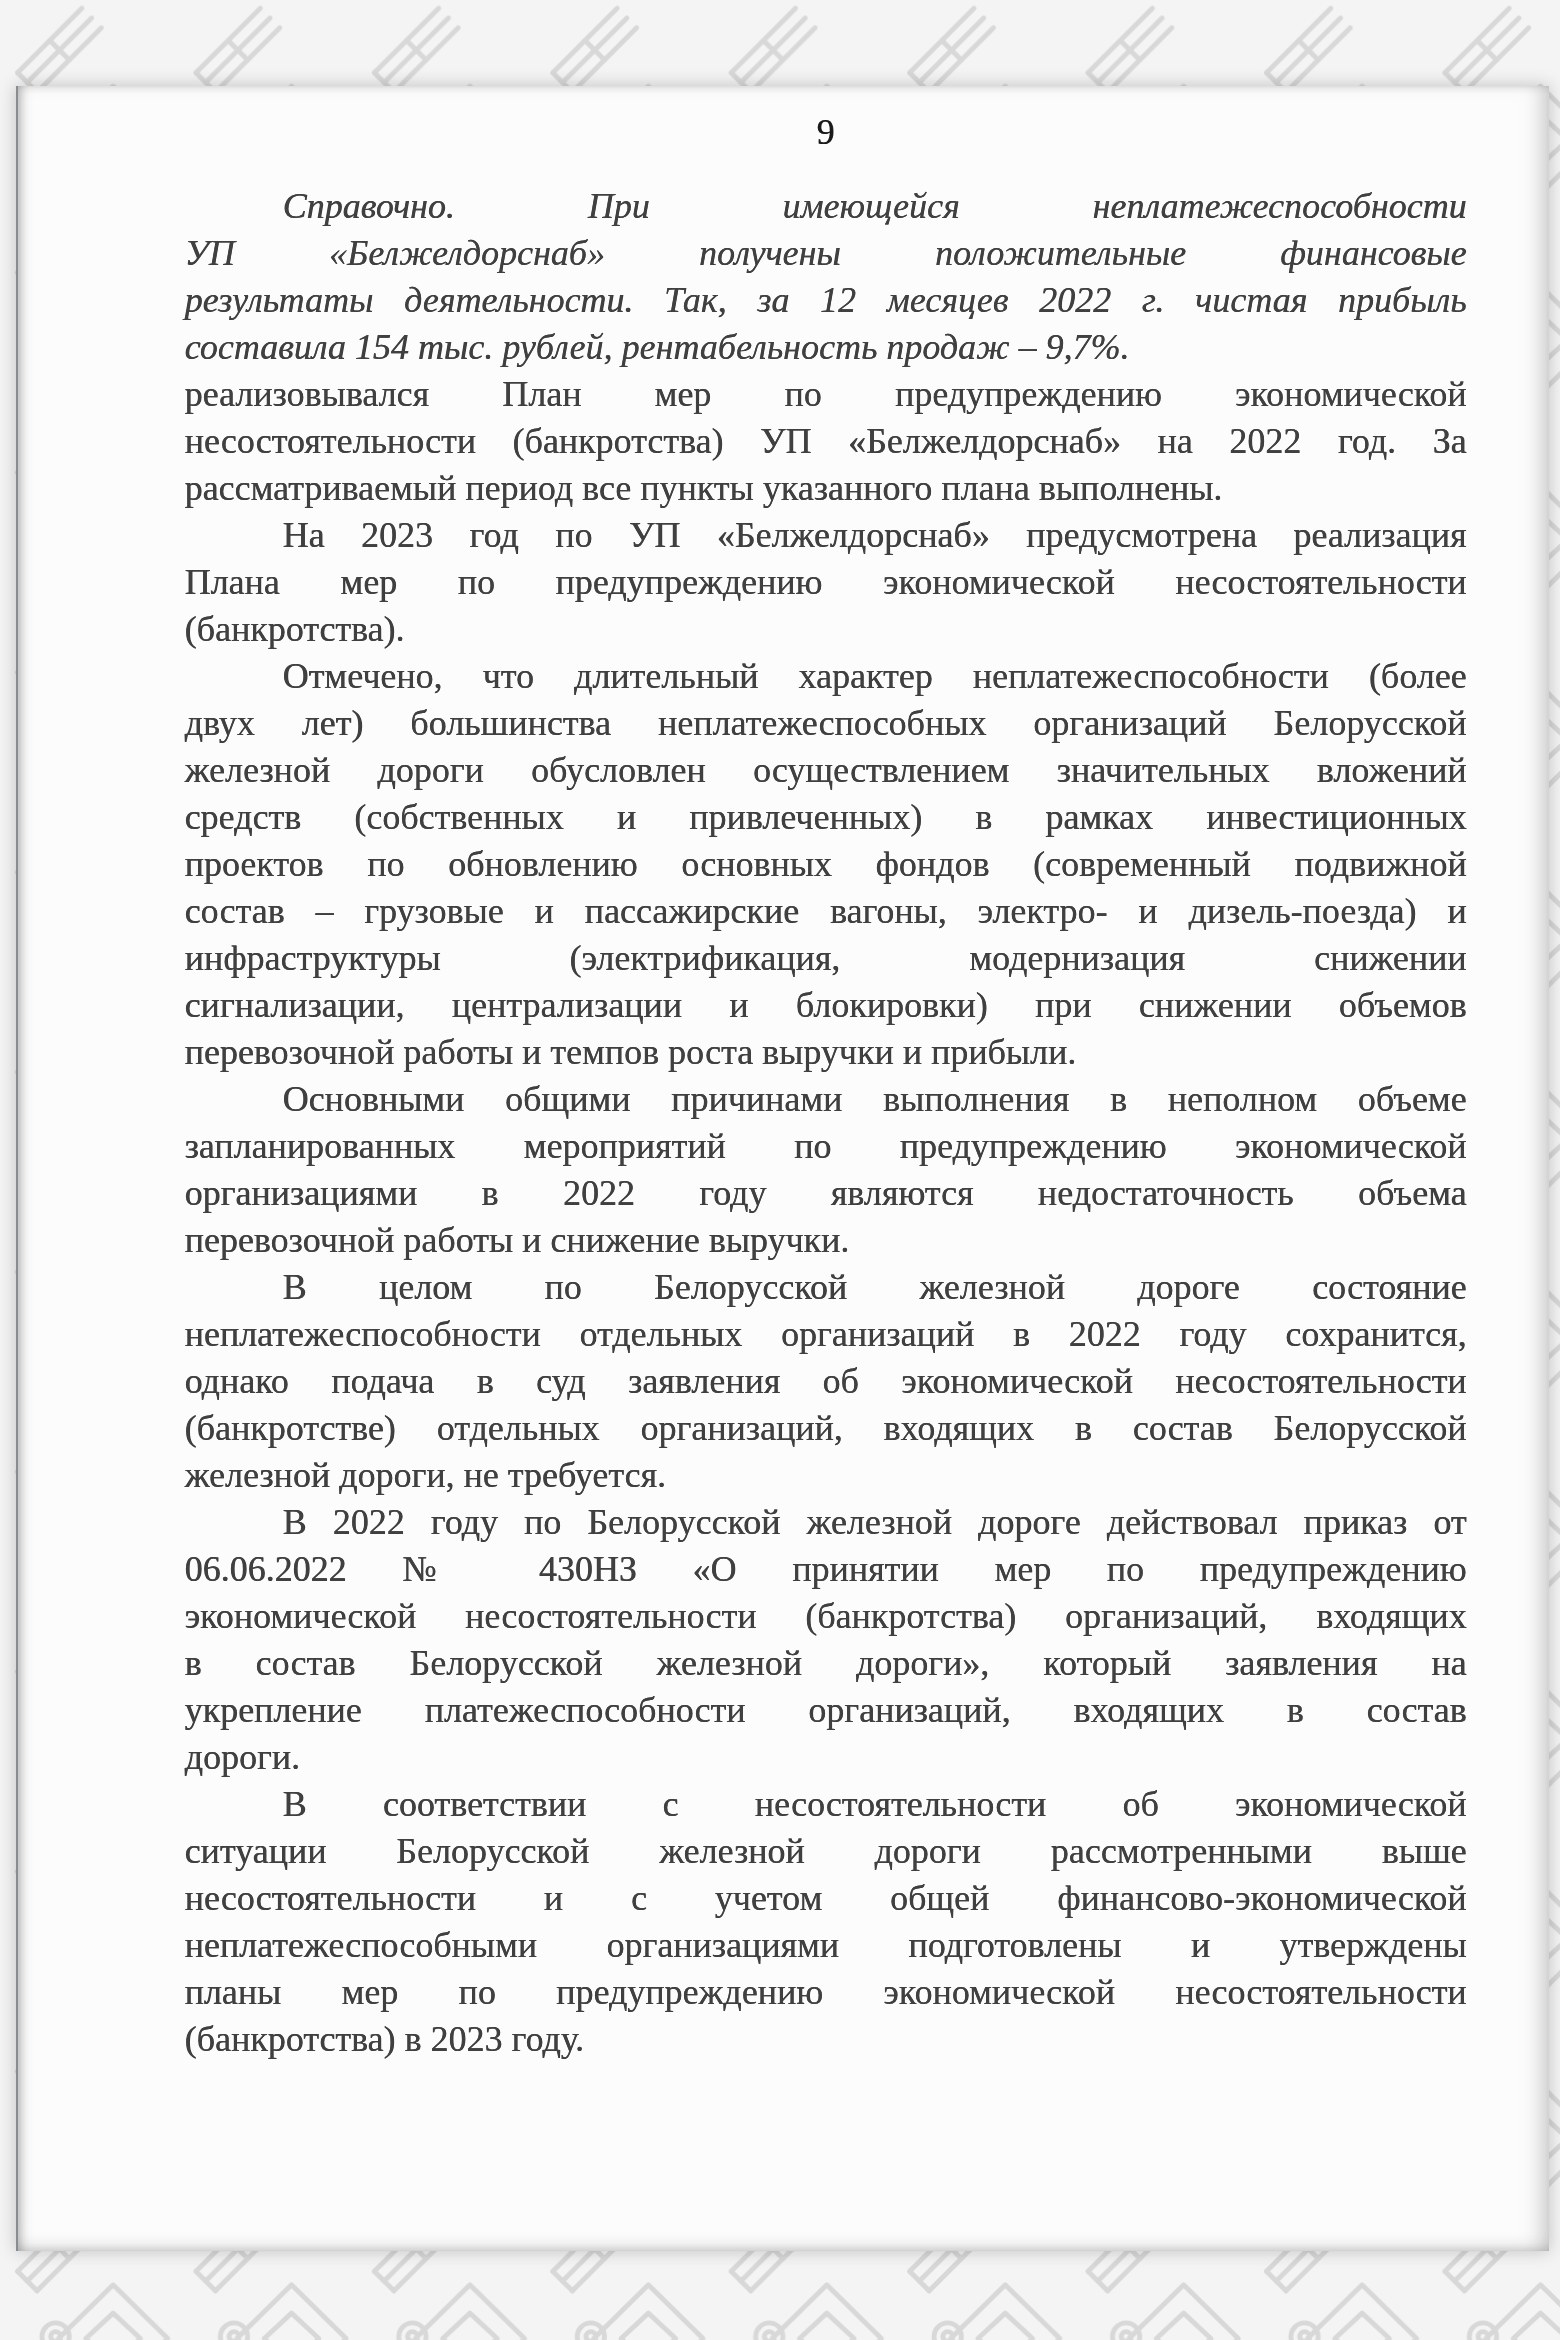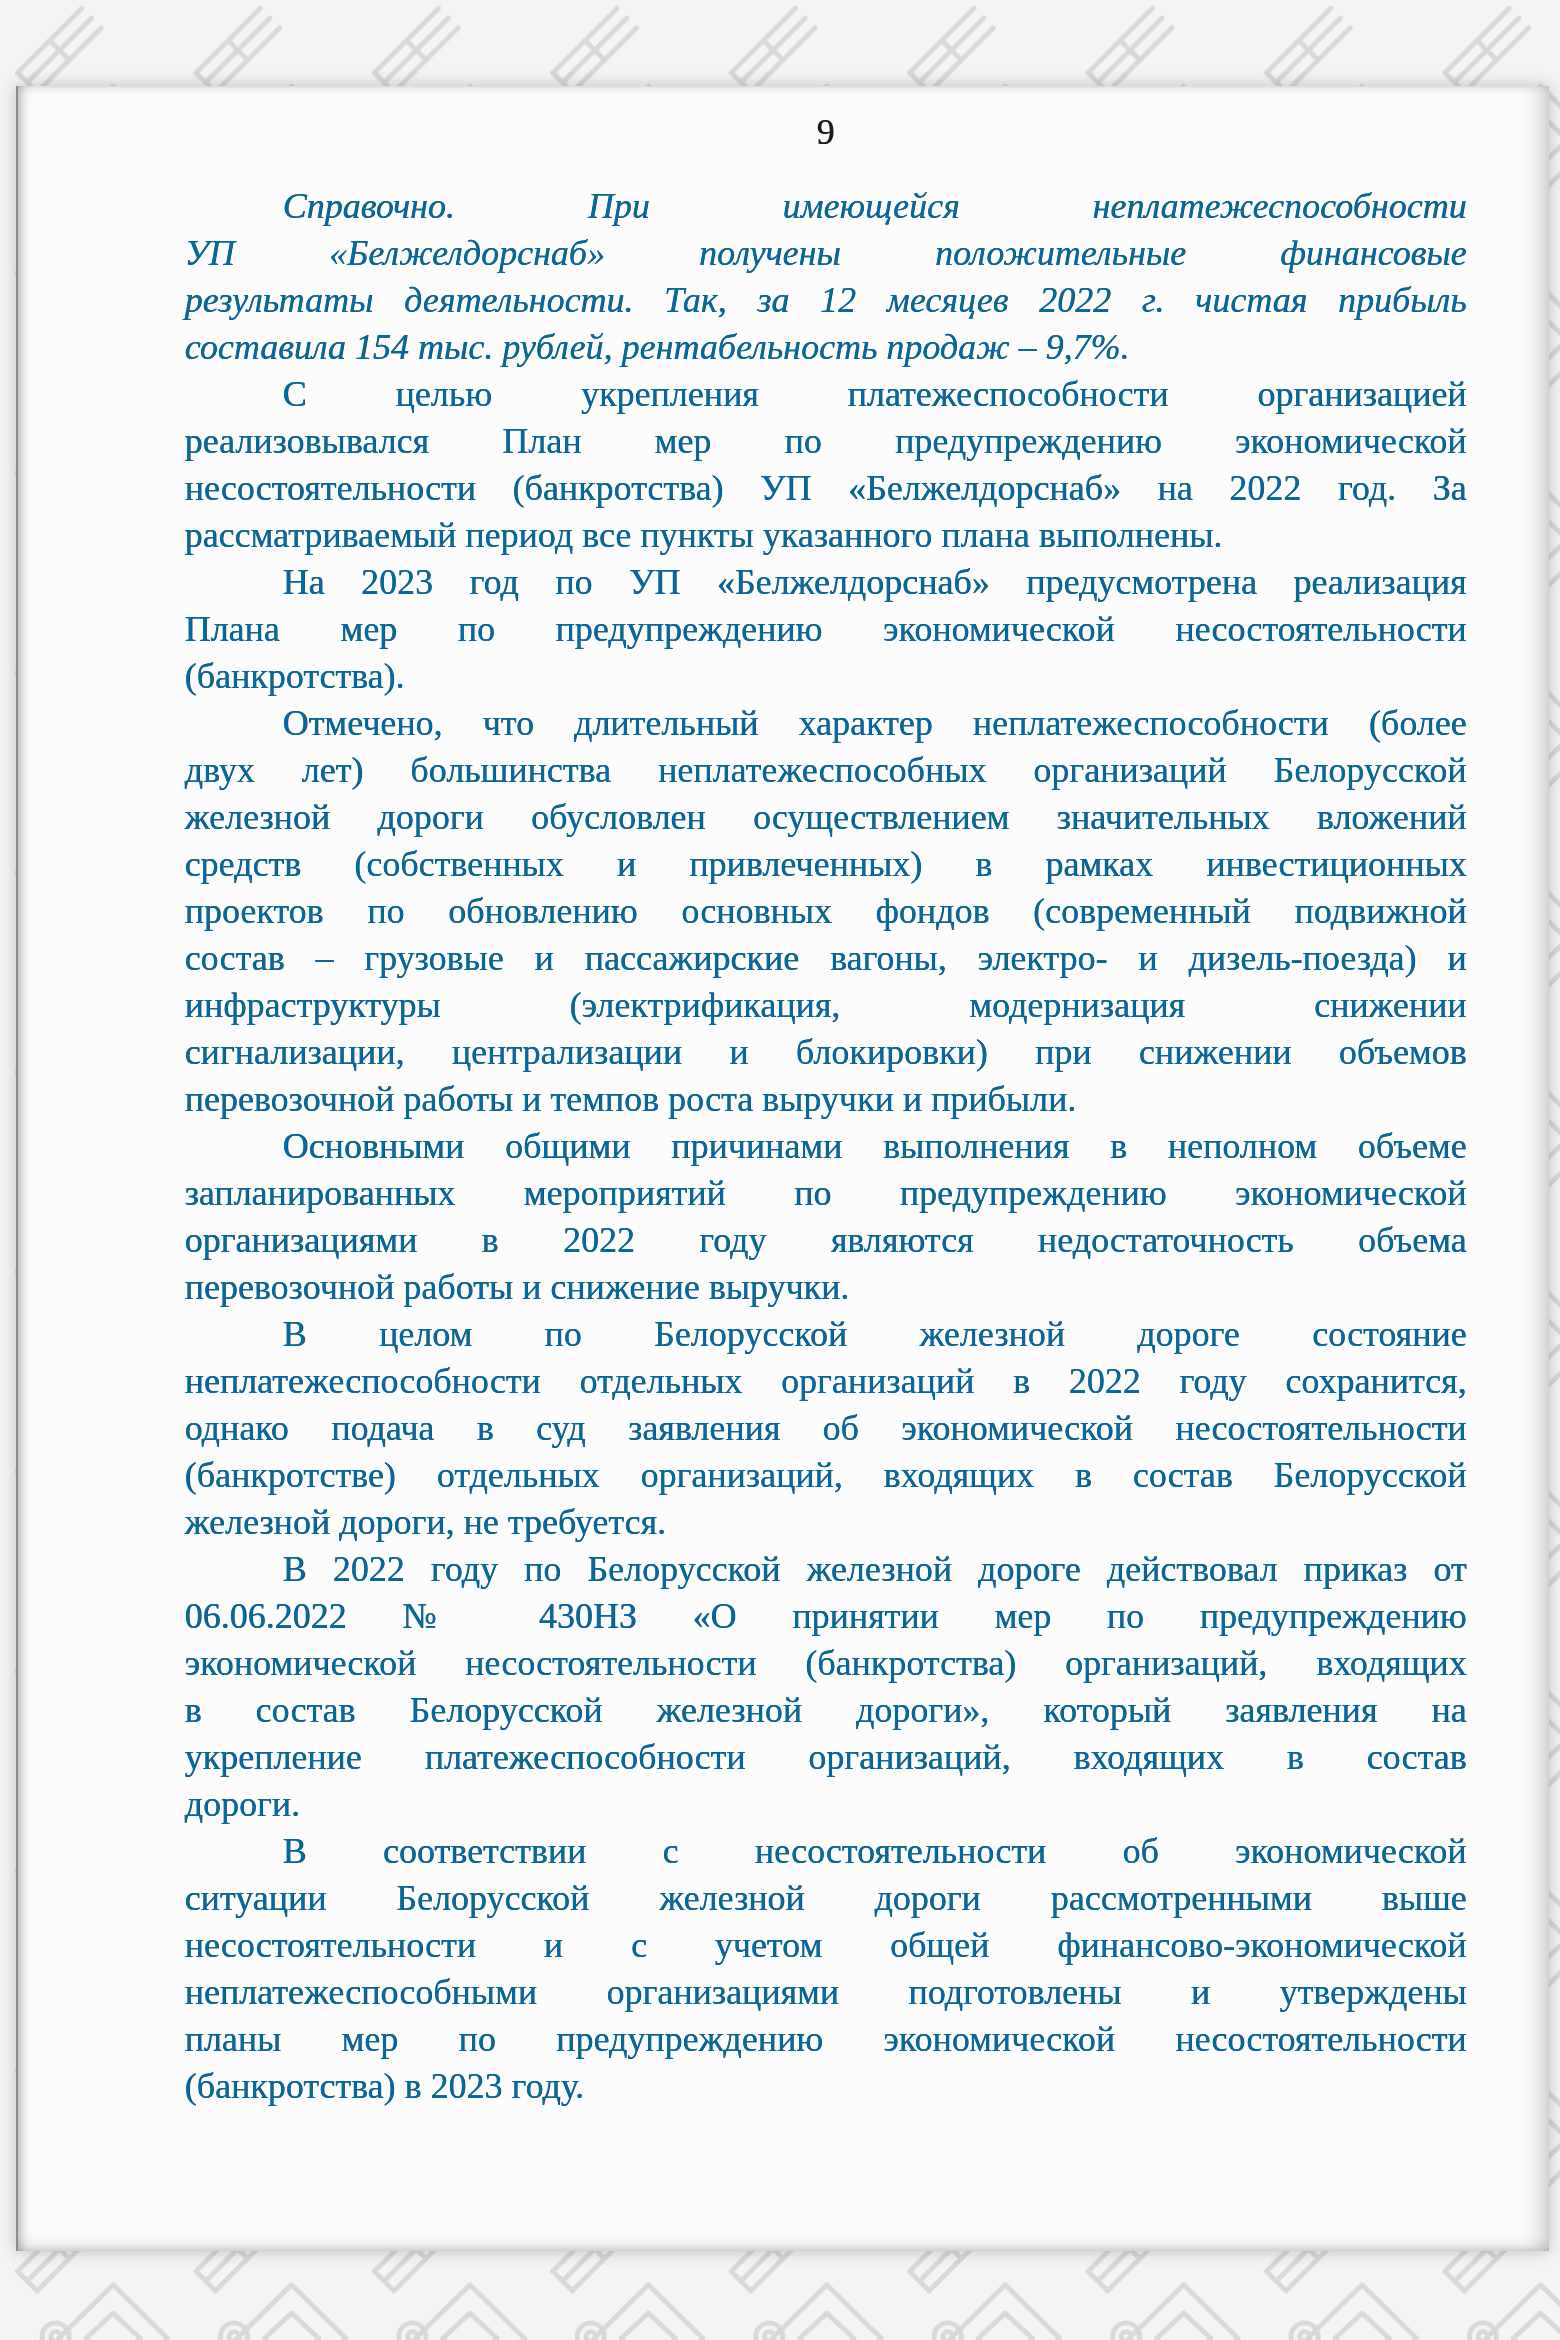--- a/index.html
+++ b/index.html
@@ -47,21 +47,21 @@
   }
   .page-number {
     text-align: center;
     font-size: 36px;
     line-height: 47px;
     color: #1a1a1a;
     margin-bottom: 27px;
     text-shadow: 0.3px 0 0 rgba(20,20,20,0.85);
   }
   .doc-body {
-    color: #0369a1;
+    color: #404040;
     font-size: 36px;
     line-height: 47px;
     text-shadow: 0.3px 0 0 rgba(20,20,20,0.85);
   }
   .para { margin: 0; }
   .para.italic { font-style: italic; }
   .line {
     text-align: justify;
     text-align-last: justify;
   }
@@ -101,21 +101,20 @@
       <div class="page-number">9</div>
       <div class="doc-body">
 
       <div class="para italic">
             <div class="line first">Справочно. При имеющейся неплатежеспособности</div>
             <div class="line">УП «Белжелдорснаб» получены положительные финансовые</div>
             <div class="line">результаты деятельности. Так, за 12 месяцев 2022 г. чистая прибыль</div>
             <div class="line last">составила 154 тыс. рублей, рентабельность продаж – 9,7%.</div>
           </div>
           <div class="para">
-            <div class="line first">С целью укрепления платежеспособности организацией</div>
             <div class="line">реализовывался План мер по предупреждению экономической</div>
             <div class="line">несостоятельности (банкротства) УП «Белжелдорснаб» на 2022 год. За</div>
             <div class="line last">рассматриваемый период все пункты указанного плана выполнены.</div>
           </div>
           <div class="para">
             <div class="line first">На 2023 год по УП «Белжелдорснаб» предусмотрена реализация</div>
             <div class="line">Плана мер по предупреждению экономической несостоятельности</div>
             <div class="line last">(банкротства).</div>
           </div>
           <div class="para">

